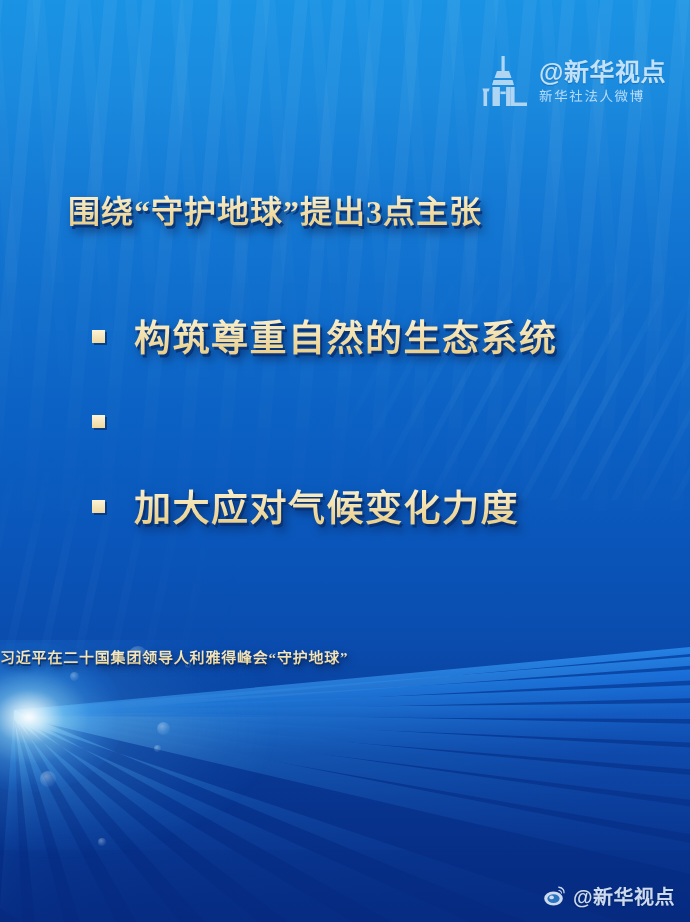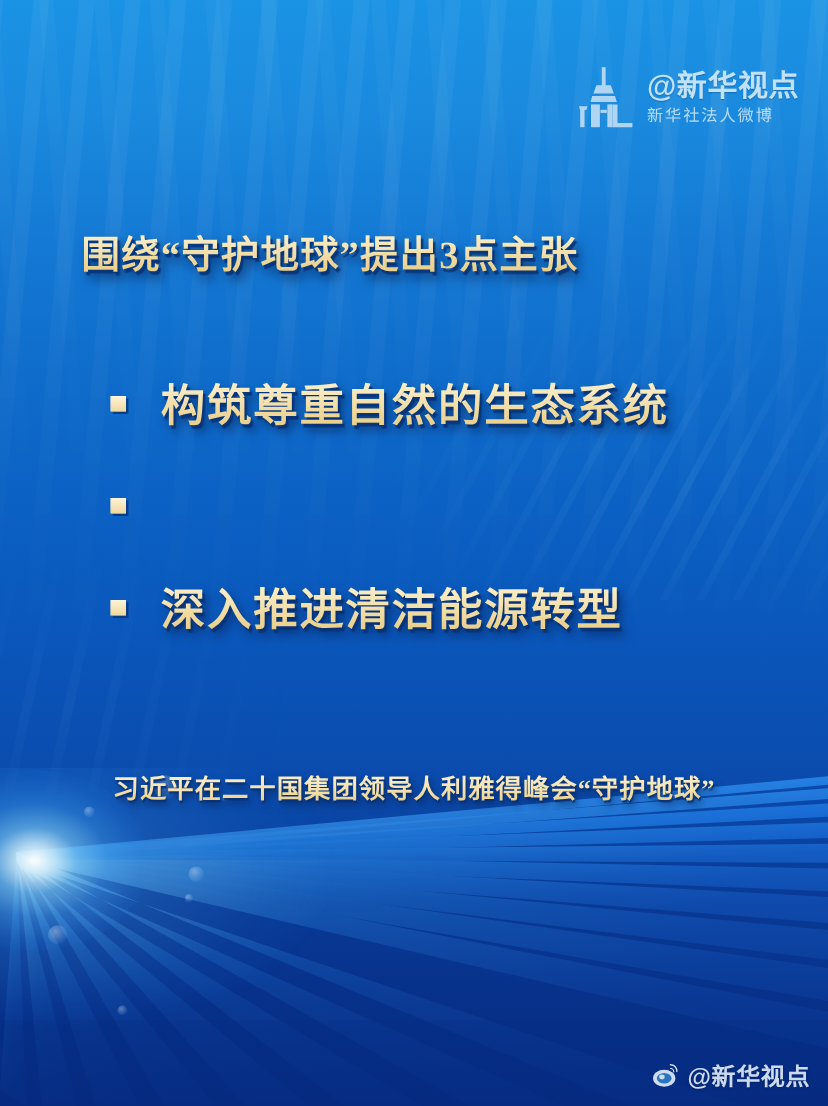--- a/index.html
+++ b/index.html
@@ -245,22 +245,22 @@
     white-space: nowrap;
     filter: drop-shadow(2px 3px 0px rgba(8,48,115,0.85)) drop-shadow(3px 4px 4px rgba(4,30,80,0.5));
   }
 
   
   .caption {
     position: absolute;
     left: 0;
     right: 0;
     top: 640px;
-    text-align: center;
-    font-size: 22px;
+    text-align: left;
+    font-size: 15px;
     font-weight: bold;
     line-height: 36px;
     letter-spacing: 0.8px;
     filter: drop-shadow(1px 2px 0px rgba(8,48,115,0.85)) drop-shadow(2px 3px 3px rgba(4,30,80,0.5));
     z-index: 6;
   }
   .caption-line { display: block; }
 
   
   .weibo-mark {
@@ -387,21 +387,21 @@
   <div class="bullet-list">
     <div class="bullet-row">
       <span class="bullet-mark"></span>
       <span class="bullet-text gold">构筑尊重自然的生态系统</span>
     </div>
     <div class="bullet-row">
       <span class="bullet-mark"></span>
     </div>
     <div class="bullet-row">
       <span class="bullet-mark"></span>
-      <span class="bullet-text gold">深入推进清洁能源转型</span>
+      <span class="bullet-text gold">加大应对气候变化力度</span>
     </div>
   </div>
 
   <div class="caption">
     <span class="caption-line gold">习近平在二十国集团领导人利雅得峰会“守护地球”</span>
   </div>
 
   <div class="weibo-mark">
     <span class="weibo-icon">
       <svg viewBox="0 0 24 24" width="24" height="24" xmlns="http://www.w3.org/2000/svg">

